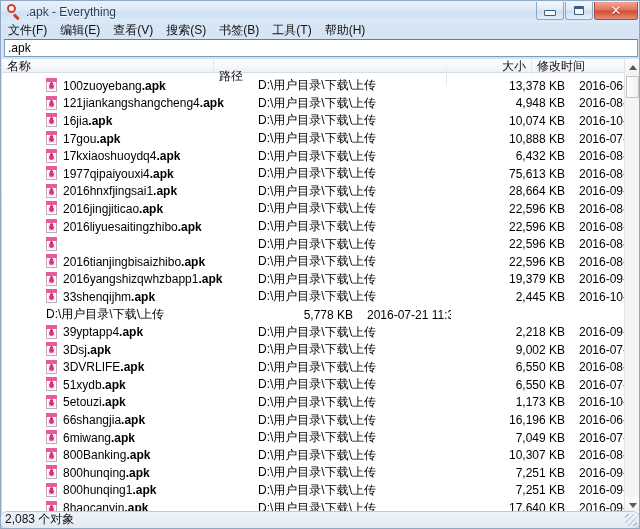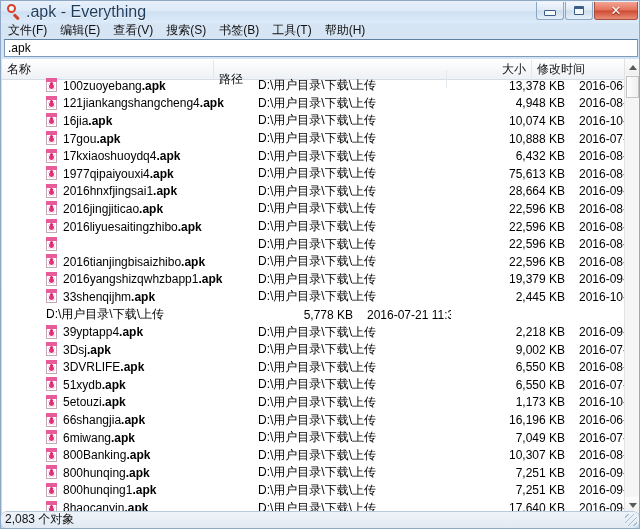--- a/index.html
+++ b/index.html
@@ -56,21 +56,21 @@
   .app-icon .handle {
     position: absolute;
     left: 8px; top: 9px;
     width: 7px; height: 2.5px;
     background: #d4402a;
     transform: rotate(45deg);
     transform-origin: left center;
     border-radius: 1px;
   }
   .title-text {
-    font-size: 16px;
+    font-size: 12px;
     color: #1d3c5c;
     white-space: nowrap;
     text-shadow: 0 1px 0 rgba(255,255,255,0.85);
     text-align: right;
   }
 
   
   .winbtns {
     position: absolute;
     right: 3px; top: 1px;
@@ -172,21 +172,21 @@
     width: 638px;
     height: 454px;
     background: #ffffff;
     box-sizing: border-box;
     overflow: hidden;
   }
   .header {
     position: absolute;
     left: 0; top: 0;
     width: 638px;
-    height: 21px;
+    height: 14px;
     box-sizing: border-box;
     background: linear-gradient(to bottom, #ffffff 0%, #f6f8fa 50%, #eef1f5 100%);
     border-bottom: 1px solid #d6dde5;
     display: flex;
     align-items: center;
     font-size: 12px;
     color: #111;
   }
   .hcell {
     box-sizing: border-box;

